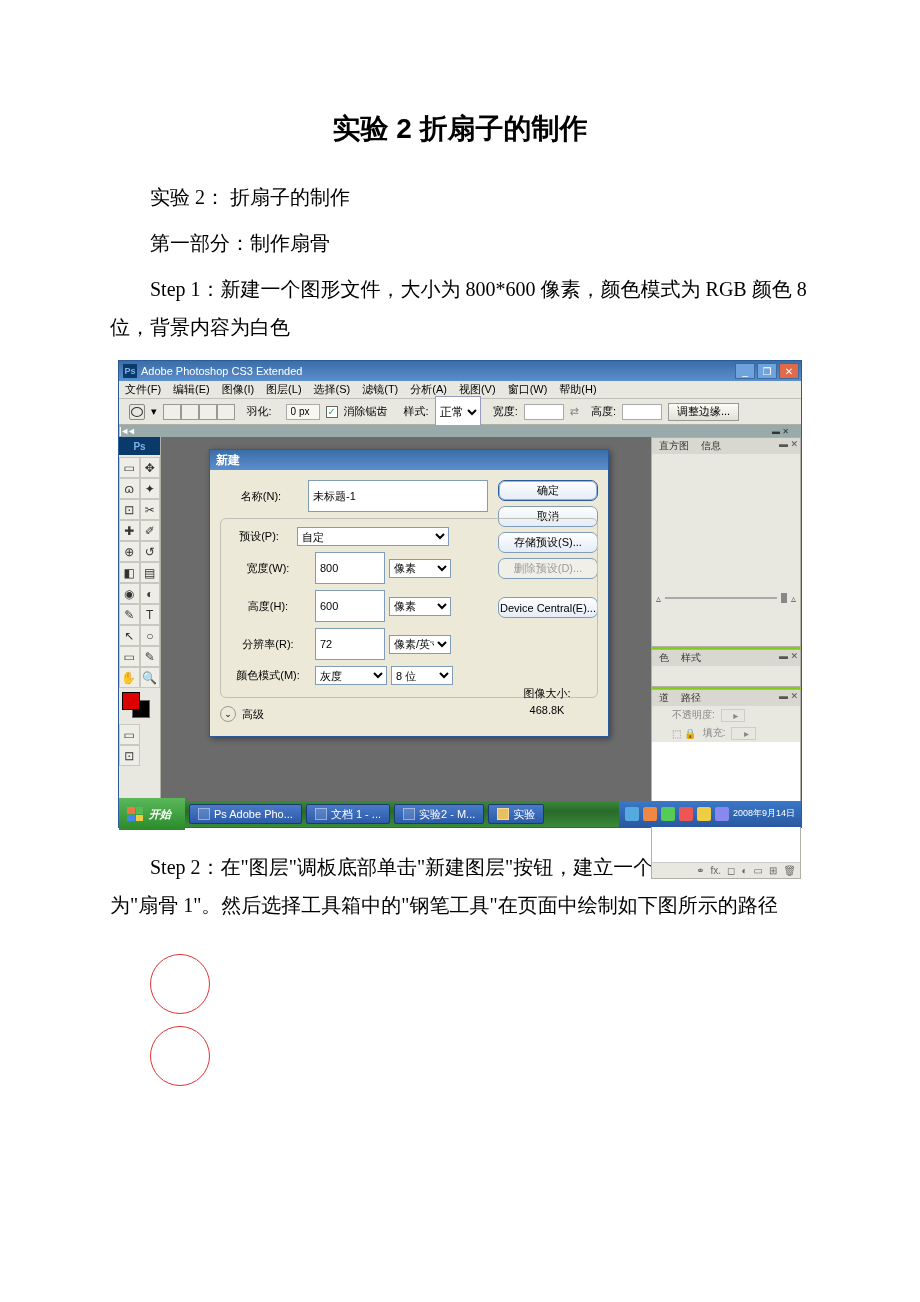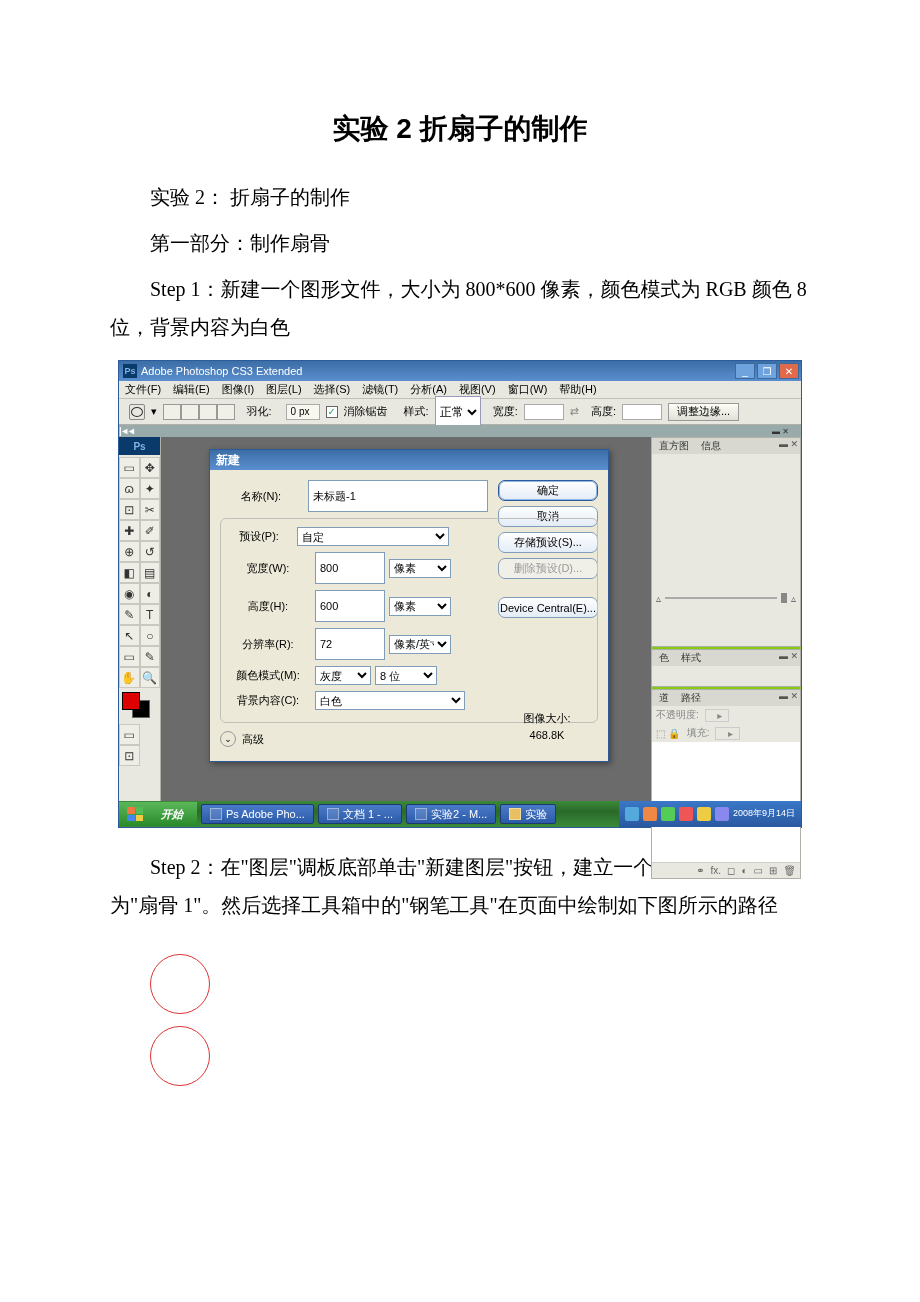--- a/index.html
+++ b/index.html
@@ -124,21 +124,21 @@
   .rpanel .tabs { height: 16px; background: #d8d8d0; display: flex; align-items: center;
     font-size: 10px; gap: 6px; padding-left: 4px; position: relative; color: #333; }
   .rpanel .tabs .tab { padding: 0 3px; }
   .rpanel .tabs .xbtn { position: absolute; right: 2px; top: 1px; font-size: 9px; color: #555; }
   .rpanel .body { min-height: 20px; padding: 3px 4px; font-size: 10px; color: #555; }
   .rpanel.nav .body { height: 96px; display: flex; align-items: center; justify-content: center; }
   .rpanel .slider { width: 100%; height: 8px; display: flex; align-items: center; gap: 4px; }
   .rpanel .slider .track { flex: 1; height: 2px; background: #aaa; }
   .rpanel .slider .thumb { width: 6px; height: 10px; background: #888; }
   .rpanel .iconrow { display: flex; justify-content: flex-end; gap: 6px; padding: 2px 4px; font-size: 10px; color: #666; border-top: 1px solid #ccc; }
-  .rpanel .lockrow { display: flex; align-items: center; gap: 6px; padding: 2px 4px; font-size: 10px; color: #888; }
+  .rpanel .lockrow { display: flex; align-items: center; gap: 6px; padding: 2px 20px; font-size: 10px; color: #888; }
   .rpanel.layers .body { height: 120px; background: #fff; }
   
   .dlg {
     position: absolute; left: 90px; top: 88px; width: 400px;
     background: #ece9d8; border: 1px solid #2b5b9a; box-shadow: 2px 2px 6px rgba(0,0,0,0.4);
     font-size: 11px; color: #000;
   }
   .dlg-title {
     height: 20px; background: linear-gradient(#3b6ea5, #5b8ecf);
     color: #fff; display: flex; align-items: center; padding-left: 6px; font-weight: bold;
@@ -149,21 +149,21 @@
   .dlg-row .lbl { width: 82px; text-align: center; margin-right: 6px; }
   .dlg-row input[type=text] {
     height: 32px; border: 1px solid #7f9db9; padding-left: 4px; font-size: 11px; background: #fff;
   }
   .dlg-row .wide { width: 180px; }
   .dlg-row .num { width: 70px; }
   .dlg-row select {
     height: 19px; border: 1px solid #7f9db9; font-size: 11px; background: #fff;
   }
   .dlg-row .sel-wide { width: 152px; }
-  .dlg-row .sel-mid { width: 56px; }
+  .dlg-row .sel-mid { width: 72px; }
   .dlg-row .sel-unit { width: 62px; }
   .dlg-row .sel-unit2 { width: 62px; }
   .dlg-row.disabled .lbl, .dlg-row.disabled select { color: #999; }
   .dlg-group {
     border: 1px solid #c0c0b8; border-radius: 6px; padding: 8px 6px 6px 6px; margin-top: 2px;
     position: relative;
   }
   .dlg-buttons {
     position: absolute; right: 10px; top: 10px; width: 100px;
     display: flex; flex-direction: column; gap: 5px;
@@ -181,23 +181,23 @@
     width: 16px; height: 16px; border: 1px solid #999; border-radius: 8px;
     display: flex; align-items: center; justify-content: center; font-size: 9px;
   }
   
   .taskbar {
     position: absolute; left: 0; right: 0; bottom: 0; height: 26px;
     background: linear-gradient(#3a8a3a, #2a6a2a 40%, #3a8a3a);
     display: flex; align-items: center; color: #fff; font-size: 11px;
   }
   .startbtn {
-    height: 24px; padding: 0 14px 0 8px;
+    height: 32px; padding: 0 14px 0 8px;
     background: linear-gradient(#5ab85a, #2a8a2a);
-    display: flex; align-items: center; gap: 18px; font-style: italic; font-weight: bold;
+    display: flex; align-items: center; gap: 6px; font-style: italic; font-weight: bold;
   }
   .startflag { width: 16px; height: 14px; display: grid; grid-template-columns: 1fr 1fr; grid-template-rows: 1fr 1fr; gap: 1px; }
   .startflag span:nth-child(1){background:#e74;} .startflag span:nth-child(2){background:#5b5;}
   .startflag span:nth-child(3){background:#48e;} .startflag span:nth-child(4){background:#ec4;}
   .taskbtn {
     height: 20px; margin-left: 4px; padding: 0 8px;
     background: linear-gradient(#4a7ac8,#2a5aa8); border: 1px solid #1a3a70;
     display: flex; align-items: center; gap: 4px; border-radius: 2px;
   }
   .taskbtn .ico { width: 12px; height: 12px; background: #fff2; border: 1px solid #fff6; }
@@ -433,24 +433,20 @@
             <div class="dlg-row">
               <span class="lbl">分辨率(R):</span>
               <input type="text" class="num" value="72" style="">
               <select class="sel-unit2" style="margin-left:4px"><option>像素/英寸</option></select>
             </div>
             <div class="dlg-row">
               <span class="lbl">颜色模式(M):</span>
               <select class="sel-mid"><option>灰度</option></select>
               <select class="sel-unit" style="margin-left:4px"><option>8 位</option></select>
             </div>
-            <div class="dlg-row">
-              <span class="lbl">背景内容(C):</span>
-              <select style="width:150px"><option>白色</option></select>
-            </div>
           </div>
 
           <div class="adv-row">
             <div class="adv-toggle">⌄</div>
             <span>高级</span>
           </div>
 
           <div class="dlg-meta">
             <div>图像大小:</div>
             <div>468.8K</div>

